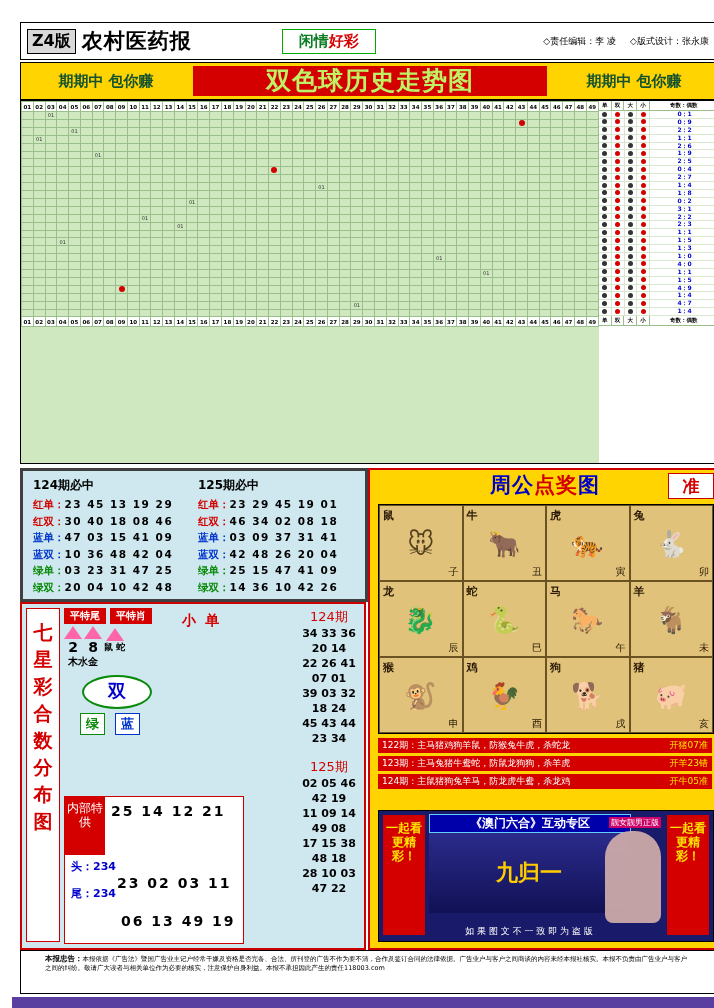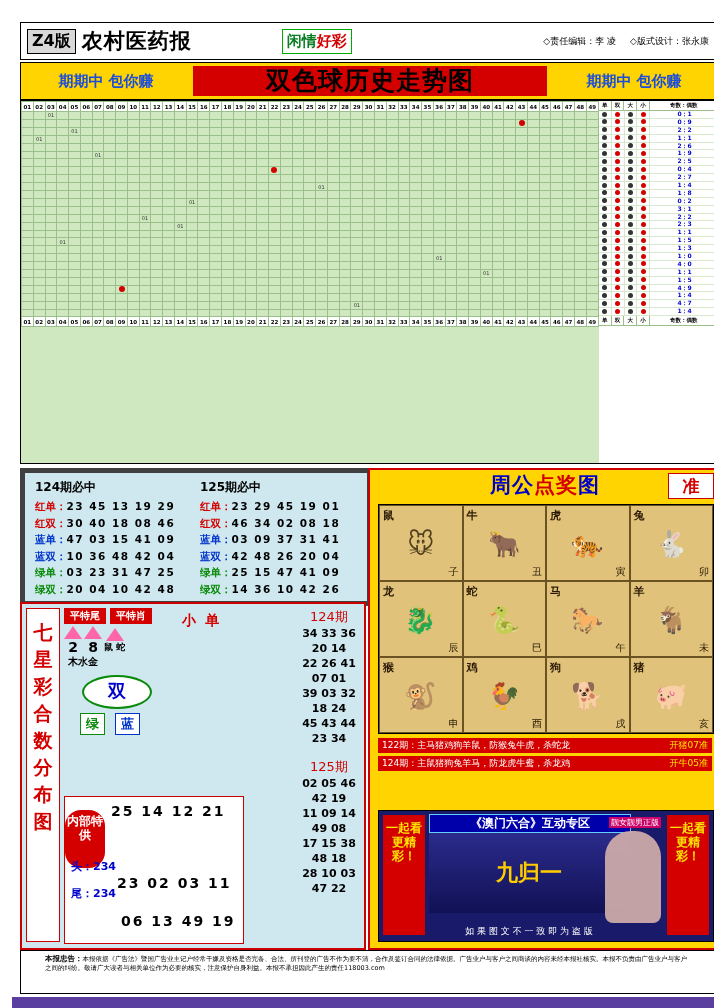--- a/index.html
+++ b/index.html
@@ -22,39 +22,39 @@
   .mh-z4{
     margin-left:6px;background:#d9d9d9;border:1px solid #000;
     font-weight:bold;font-size:16px;padding:1px 4px;letter-spacing:0px;
     font-family:"DejaVu Sans",sans-serif;
   }
   .mh-title{
     font-size:21px;font-weight:bold;margin-left:6px;letter-spacing:1px;
     font-family:"DejaVu Sans",sans-serif;
   }
   .mh-badge{
-    margin-left:90px;border:1px solid #0a0;padding:2px 4px;font-size:15px;font-weight:bold;
+    margin-left:90px;border:1px solid #0a0;padding:2px 16px;font-size:15px;font-weight:bold;
     background:#fff;
   }
   .mh-badge .b1{color:#0a7d23;}
   .mh-badge .b2{color:#d40000;}
   .mh-right{
     margin-left:auto;margin-right:10px;font-size:9px;color:#000;display:flex;gap:14px;
   }
 
   
   .banner{
     position:absolute;left:8px;top:62px;width:698px;height:36px;
     background:#ffd400;border:1px solid #000;display:flex;align-items:center;
   }
   .banner .side{
-    color:#1d4ed8;font-weight:bold;font-size:15px;width:170px;text-align:center;
+    color:#14532d;font-weight:bold;font-size:15px;width:170px;text-align:center;
   }
   .banner .mid{
-    flex:1;text-align:center;font-size:25px;font-weight:bold;color:#000000;
+    flex:1;text-align:center;font-size:25px;font-weight:bold;color:#bef264;
     background:#d40000;height:30px;line-height:30px;margin:0 2px;letter-spacing:1px;
   }
 
   
   .chart{
     position:absolute;left:8px;top:100px;width:698px;height:362px;
     border:1px solid #000;background:#cfe8bf;
   }
   .grid-wrap{position:absolute;left:0;top:0;width:578px;height:362px;}
   .gtable{border-collapse:collapse;table-layout:fixed;width:578px;}
@@ -87,21 +87,21 @@
   }
   .sp-row .cell{width:12px;border-right:1px solid #d8e8cf;text-align:center;}
   .sp-row .dot{display:inline-block;width:5px;height:5px;border-radius:50%;vertical-align:middle;}
   .dot-red{background:#d40000;}
   .dot-dark{background:#333;}
   .sp-row .ratio{width:70px;text-align:center;font-size:6px;color:#0000cc;font-weight:bold;}
 
   
   .panel-bizhong{
     position:absolute;left:8px;top:468px;width:342px;height:128px;
-    background:#cfe8ef;border:5px solid #404040;
+    background:#cfe8ef;border:3px solid #404040;
   }
   .bz-col{position:absolute;top:6px;width:160px;font-size:10px;}
   .bz-col.left{left:10px;}
   .bz-col.right{left:175px;}
   .bz-title{font-weight:bold;font-size:12px;color:#000;margin-bottom:4px;}
   .bz-line{margin-bottom:2.5px;font-weight:bold;font-size:10.5px;white-space:nowrap;}
   .lbl-red{color:#d40000;}
   .lbl-blue{color:#0033cc;}
   .lbl-green{color:#0a8a0a;}
   .bz-vals{color:#000;letter-spacing:1.5px;}
@@ -204,22 +204,22 @@
   .lv{border:1px solid #0a8a0a;color:#0a8a0a;font-size:13px;font-weight:bold;padding:1px 5px;background:#fff;}
   .lan{border:1px solid #0033cc;color:#0033cc;font-size:13px;font-weight:bold;padding:1px 5px;background:#fff;}
   .xiaodan{
     position:absolute;left:118px;top:4px;width:58px;
   }
   .xd{color:#d40000;font-size:14px;font-weight:bold;display:inline-block;margin-right:6px;}
   .neibu{
     position:absolute;left:0;top:188px;width:178px;height:146px;border:1px solid #cc0000;background:#fff;
   }
   .neibu .tag{
-    position:absolute;left:0;top:13px;width:40px;height:58px;background:#d40000;color:#fff;
-    font-size:12px;font-weight:bold;text-align:center;line-height:14px;padding-top:4px;box-sizing:border-box;border-radius:16px;
+    position:absolute;left:0;top:0;width:40px;height:58px;background:#d40000;color:#fff;
+    font-size:12px;font-weight:normal;text-align:center;line-height:14px;padding-top:4px;box-sizing:border-box;
   }
   .nb-line{font-size:14px;font-weight:bold;letter-spacing:2px;color:#000;}
   .nb-head{color:#0000cc;font-size:11px;font-weight:bold;}
   .qx-right{
     position:absolute;left:226px;top:4px;width:112px;height:334px;
   }
   .tail-title{
     position:absolute;left:0;top:0;width:48px;color:#d40000;font-size:21px;font-weight:bold;
     line-height:23px;text-align:center;
   }
@@ -1987,20 +1987,21 @@
           <div class="br">戌</div>
         </div>
         <div class="zc">
           <div class="nm">猪</div>
           <div class="gl">🐖</div>
           <div class="br">亥</div>
         </div>
       </div>
     <div class="zg-notes" id="zg-notes">
         <div class="note"><span>122期：主马猪鸡狗羊鼠，防猴兔牛虎，杀蛇龙</span><span class="tail">开猪07准</span></div>
+        <div class="note"><span>123期：主马兔猪牛鸯蛇，防鼠龙狗狗，杀羊虎</span><span class="tail">开羊23错</span></div>
         <div class="note"><span>124期：主鼠猪狗兔羊马，防龙虎牛鸯，杀龙鸡</span><span class="tail">开牛05准</span></div>
       </div>
 
     <div class="macau">
       <div class="macau-left">
         <span>一起看 更精彩！</span>
       </div>
       <div class="macau-right">
         <span>一起看 更精彩！</span>
       </div>

